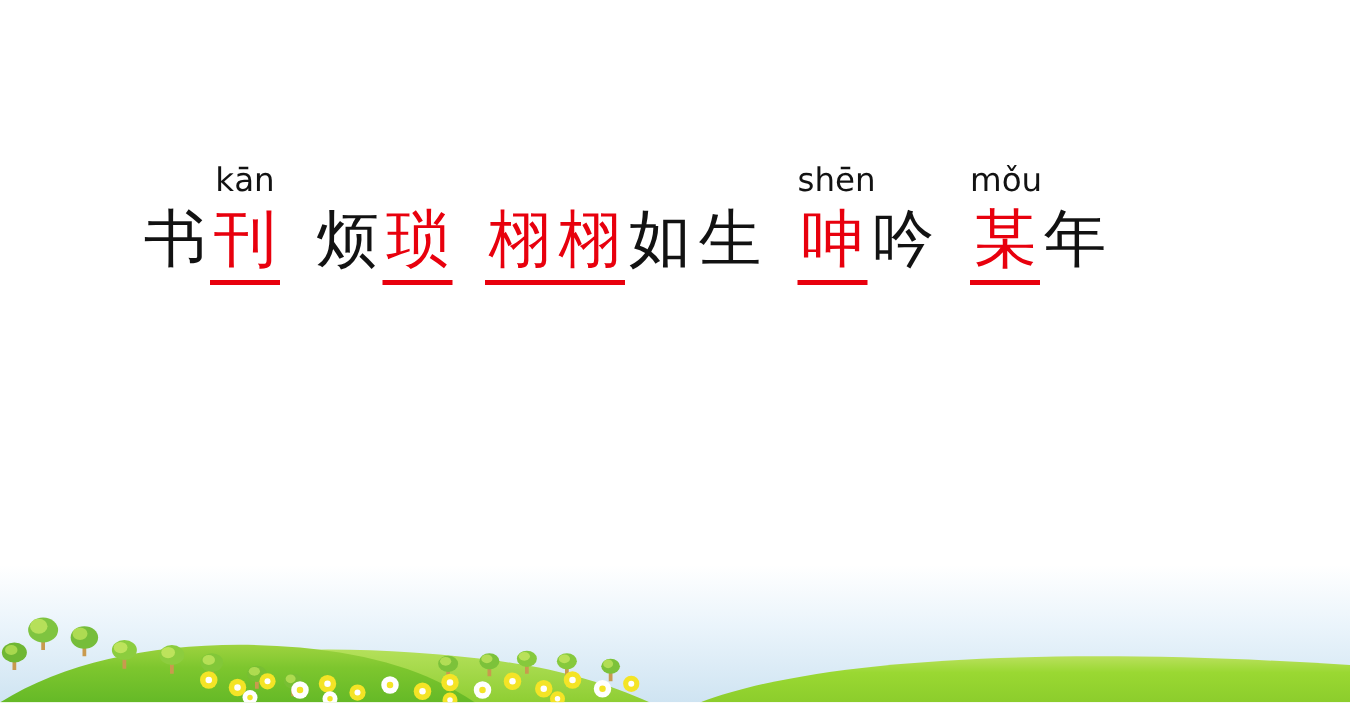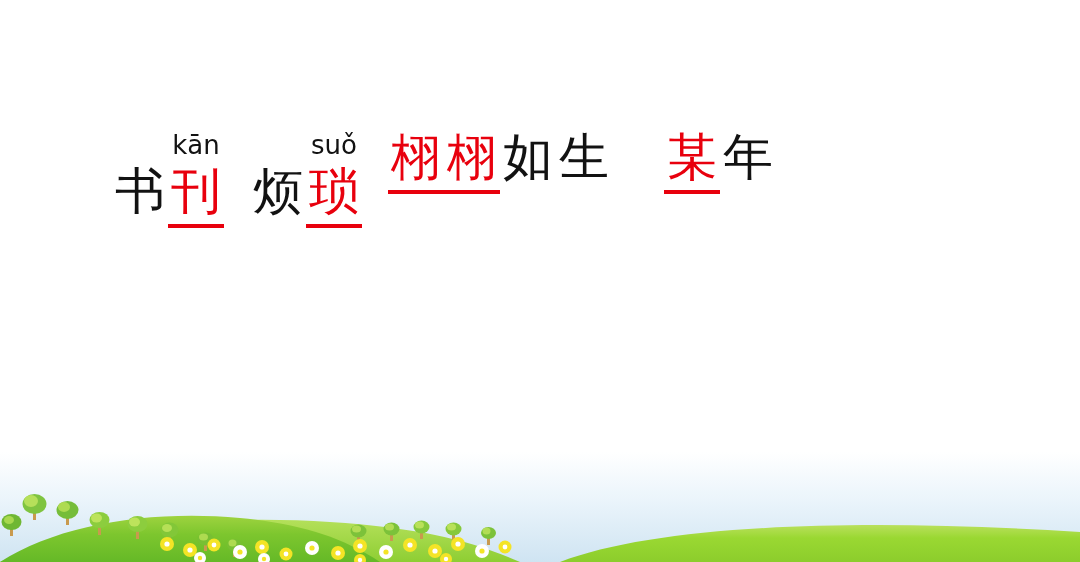--- a/index.html
+++ b/index.html
@@ -21,20 +21,21 @@
     background: #ffffff;
     overflow: hidden;
   }
 
   
   #word-row {
     position: absolute;
     left: 112px;
     top: 126px;
     display: flex;
+    align-items: flex-end;
     gap: 0px;
   }
 
   .word-group {
     display: flex;
     flex-direction: column;
     align-items: flex-start;
   }
 
   .pinyin-line {
@@ -105,47 +106,57 @@
       </div>
       <div class="han-line">
         <span class="han">书</span>
         <span class="han red ul">刊</span>
       </div>
     </div>
 
     <span class="gap-md"></span>
 
     <div class="word-group">
-      <div class="pinyin-line">
-        <span class="pinyin-slot" style="width:56px"></span>
-        <span class="pinyin-slot" style="width:56px">suǒ</span>
-      </div>
       <div class="han-line">
         <span class="han">烦</span>
         <span class="han red ul">琐</span>
       </div>
     </div>
 
     <span class="gap-md"></span>
 
     <div class="word-group">
       <div class="han-line">
         <span class="han red ul">栩</span>
         <span class="han red ul">栩</span>
         <span class="han">如</span>
         <span class="han">生</span>
       </div>
     </div>
 
     <span class="gap-md"></span>
 
+    <div class="word-group">
+      <div class="pinyin-line">
+        <span class="pinyin-slot" style="width:56px">shēn</span>
+        <span class="pinyin-slot" style="width:56px"></span>
+      </div>
+      <div class="han-line">
+        <span class="han red ul">呻</span>
+        <span class="han">吟</span>
+      </div>
+    </div>
 
     <span class="gap-md"></span>
 
     <div class="word-group">
+      <div class="pinyin-line">
+        <span class="pinyin-slot" style="width:56px">mǒu</span>
+        <span class="pinyin-slot" style="width:56px"></span>
+      </div>
       <div class="han-line">
         <span class="han red ul">某</span>
         <span class="han">年</span>
       </div>
     </div>
 
   </div>
 
   <svg id="landscape" viewBox="0 0 1080 110" preserveAspectRatio="none">
     <defs>

